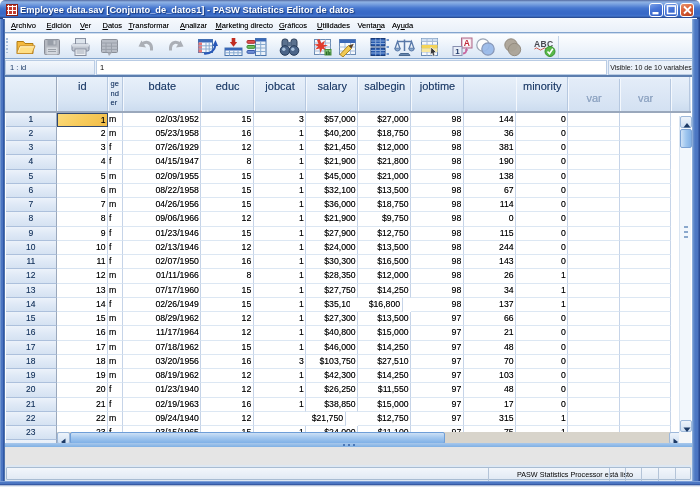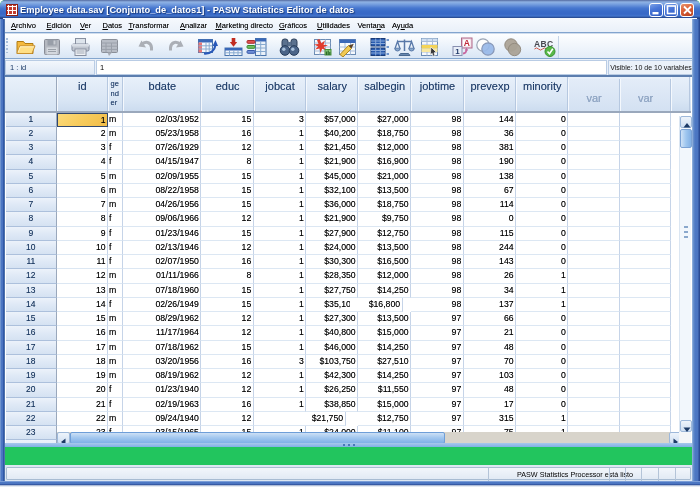--- a/index.html
+++ b/index.html
@@ -1,15 +1,15 @@
 <!DOCTYPE html>
 <html><head><meta charset="utf-8"><style>
 *{margin:0;padding:0;box-sizing:border-box}
 html,body{width:700px;height:487px;overflow:hidden;font-family:"Liberation Sans",sans-serif}
-#win{position:absolute;left:0;top:0;width:700px;height:487px;background:#22c55e;border-radius:5px 5px 0 0;overflow:hidden}
+#win{position:absolute;left:0;top:0;width:700px;height:487px;background:#e5e5e5;border-radius:5px 5px 0 0;overflow:hidden}
 
 #title{position:absolute;left:0;top:0;width:700px;height:19px;
  background:linear-gradient(180deg,#53699f 0px,#8fb2e4 2px,#7aa2e0 4px,#4878d0 8px,#3a6cc8 11px,#3868c6 14px,#4274cc 16px,#2a4e96 17.5px,#1e3c84 19px);
  border-radius:5px 5px 0 0}
 #title .txt{position:absolute;left:20px;top:4.5px;font-size:9.3px;font-weight:bold;color:#fff;
  text-shadow:1px 1px 1px #1a3a78;letter-spacing:0px;white-space:nowrap}
 #ticon{position:absolute;left:6px;top:4px;width:12px;height:12px;background:#c23b2e;border:1px solid #8a2018;
  background-image:linear-gradient(#fff 1px,transparent 1px),linear-gradient(90deg,#fff 1px,transparent 1px);
  background-size:4px 4px;background-position:1px 1px}
 .wbtn{position:absolute;top:3px;width:14px;height:14px;border:1px solid #fff;border-radius:3px;
@@ -267,21 +267,20 @@
   </div>
   <div id="gridwrap">
     <div class="hdr">
         <div class="hc" style="left:53.7px;width:51.39999999999999px"><span>id</span></div>
         <div class="hc" style="left:120.3px;width:78.10000000000001px"><span>bdate</span></div>
         <div class="hc" style="left:198.4px;width:52.400000000000006px"><span>educ</span></div>
         <div class="hc" style="left:250.8px;width:52.5px"><span>jobcat</span></div>
         <div class="hc" style="left:303.3px;width:51.89999999999998px"><span>salary</span></div>
         <div class="hc" style="left:355.2px;width:52.900000000000034px"><span>salbegin</span></div>
         <div class="hc" style="left:408.1px;width:52.69999999999999px"><span>jobtime</span></div>
-        <div class="hc" style="left:460.8px;width:52.30000000000001px"><span>prevexp</span></div>
         <div class="hc" style="left:513.1px;width:52.299999999999955px"><span>minority</span></div>
         <div class="hc hg" style="left:105.1px;width:15.200000000000003px">ge<br>nd<br>er</div>
         <div class="hc hv" style="left:565.4px;width:51.39999999999998px"><span>var</span></div>
         <div class="hc hv" style="left:616.8px;width:51.5px"><span>var</span></div>
         <div class="hc" style="left:668.3px;width:18.700000000000045px"></div>
       </div>
       <div class="rhcol">
         <div class="rh" style="top:35.5px">1</div>
         <div class="rh" style="top:49.76px">2</div>
         <div class="rh" style="top:64.02px">3</div>
@@ -350,21 +349,21 @@
           <div class="dc" style="left:511.7px;width:51.39999999999998px"></div>
           <div class="dc" style="left:563.0999999999999px;width:51.5px"></div>
         </div>
         <div class="dr" style="top:78.28px">
           <div class="dc" style="left:0.0px;width:51.39999999999999px">4</div>
           <div class="dc dl" style="left:51.39999999999999px;width:15.200000000000003px">f</div>
           <div class="dc" style="left:66.6px;width:78.10000000000001px">04/15/1947</div>
           <div class="dc" style="left:144.7px;width:52.400000000000006px">8</div>
           <div class="dc" style="left:197.10000000000002px;width:52.5px">1</div>
           <div class="dc" style="left:249.60000000000002px;width:51.89999999999998px">$21,900</div>
-          <div class="dc" style="left:301.5px;width:52.900000000000034px">$16,900</div>
+          <div class="dc" style="left:301.5px;width:52.900000000000034px">$21,800</div>
           <div class="dc" style="left:354.40000000000003px;width:52.69999999999999px">98</div>
           <div class="dc" style="left:407.1px;width:52.30000000000001px">190</div>
           <div class="dc" style="left:459.40000000000003px;width:52.299999999999955px">0</div>
           <div class="dc" style="left:511.7px;width:51.39999999999998px"></div>
           <div class="dc" style="left:563.0999999999999px;width:51.5px"></div>
         </div>
         <div class="dr" style="top:92.53999999999999px">
           <div class="dc" style="left:0.0px;width:51.39999999999999px">5</div>
           <div class="dc dl" style="left:51.39999999999999px;width:15.200000000000003px">m</div>
           <div class="dc" style="left:66.6px;width:78.10000000000001px">02/09/1955</div>
@@ -472,21 +471,21 @@
           <div class="dc" style="left:301.5px;width:52.900000000000034px">$12,000</div>
           <div class="dc" style="left:354.40000000000003px;width:52.69999999999999px">98</div>
           <div class="dc" style="left:407.1px;width:52.30000000000001px">26</div>
           <div class="dc" style="left:459.40000000000003px;width:52.299999999999955px">1</div>
           <div class="dc" style="left:511.7px;width:51.39999999999998px"></div>
           <div class="dc" style="left:563.0999999999999px;width:51.5px"></div>
         </div>
         <div class="dr" style="top:206.62px">
           <div class="dc" style="left:0.0px;width:51.39999999999999px">13</div>
           <div class="dc dl" style="left:51.39999999999999px;width:15.200000000000003px">m</div>
-          <div class="dc" style="left:66.6px;width:78.10000000000001px">07/18/1960</div>
+          <div class="dc" style="left:66.6px;width:78.10000000000001px">07/17/1960</div>
           <div class="dc" style="left:144.7px;width:52.400000000000006px">15</div>
           <div class="dc" style="left:197.10000000000002px;width:52.5px">1</div>
           <div class="dc" style="left:249.60000000000002px;width:51.89999999999998px">$27,750</div>
           <div class="dc" style="left:301.5px;width:52.900000000000034px">$14,250</div>
           <div class="dc" style="left:354.40000000000003px;width:52.69999999999999px">98</div>
           <div class="dc" style="left:407.1px;width:52.30000000000001px">34</div>
           <div class="dc" style="left:459.40000000000003px;width:52.299999999999955px">1</div>
           <div class="dc" style="left:511.7px;width:51.39999999999998px"></div>
           <div class="dc" style="left:563.0999999999999px;width:51.5px"></div>
         </div>

